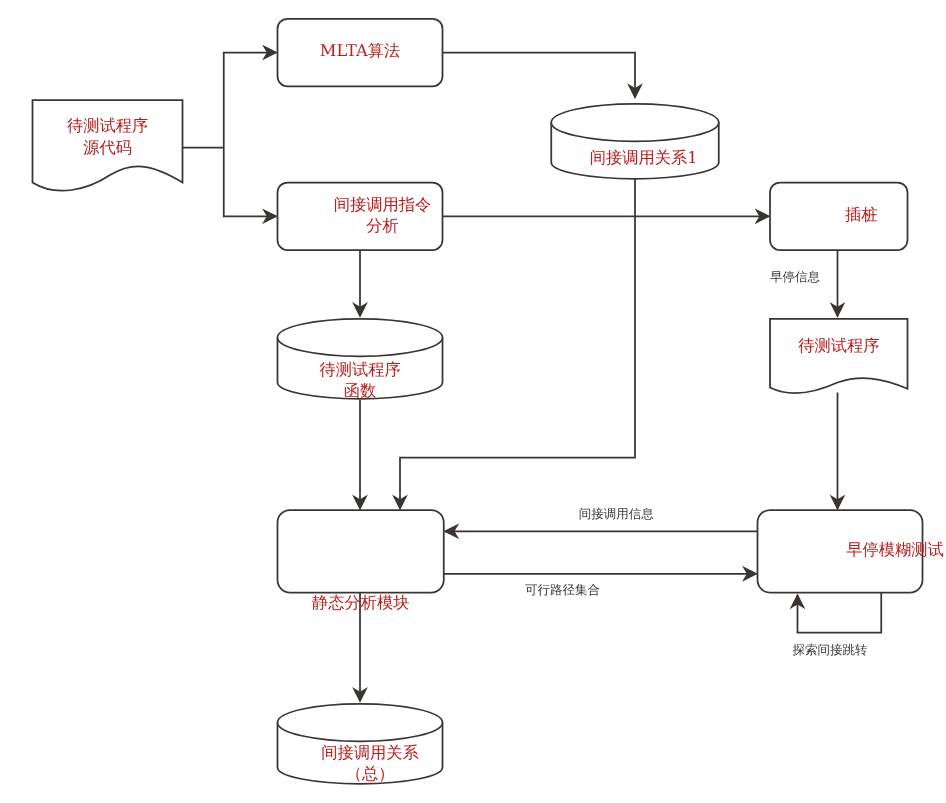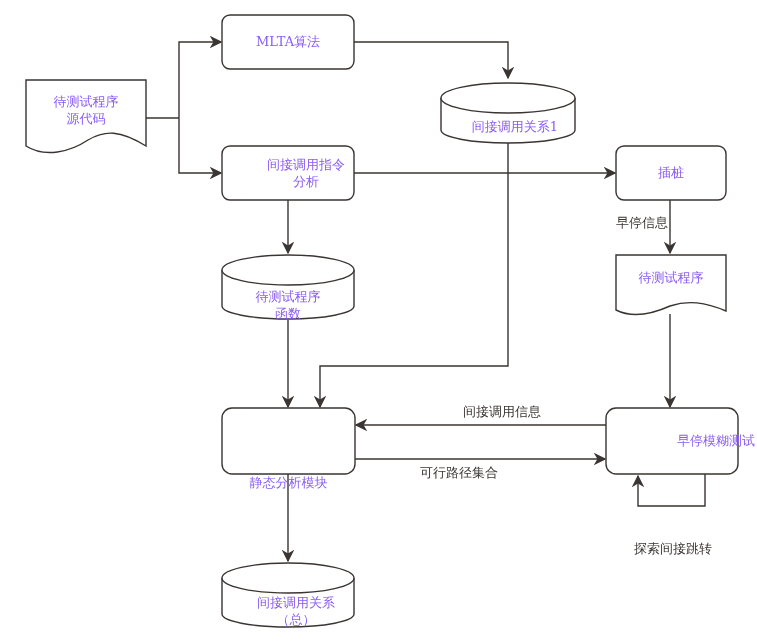--- a/index.html
+++ b/index.html
@@ -1,22 +1,22 @@
 <!DOCTYPE html>
 <html><head>
 <meta charset="utf-8">
 <style>
   html, body { margin: 0; padding: 0; background: #ffffff; }
   body { width: 757px; height: 642px; position: relative; overflow: hidden;
          font-family: "DejaVu Serif", "Liberation Serif", serif; color: #3a3432; }
   svg { position: absolute; left: 0; top: 0; }
   .shape { fill: #ffffff; stroke: #3a3432; stroke-width: 1.4; }
   .edge { fill: none; stroke: #3a3432; stroke-width: 1.4; }
-  .lbl { position: absolute; font-size: 13px; line-height: 17px; text-align: center; white-space: pre-line; color: #8b5cf6; }
-  .elbl { position: absolute; font-size: 13px; line-height: 14px; white-space: nowrap; color: #3a3432; }
+  .lbl { position: absolute; font-size: 13px; line-height: 17px; text-align: center; white-space: pre-line; color: #b91c1c; }
+  .elbl { position: absolute; font-size: 10px; line-height: 14px; white-space: nowrap; color: #3a3432; }
 </style>
 </head>
 <body>
 
 <svg width="757" height="642" viewBox="0 0 757 642">
   <defs>
     <marker id="arr" viewBox="0 0 10 10" refX="9" refY="5" markerWidth="9" markerHeight="9" orient="auto-start-reverse">
       <path d="M0,0 L10,5 L0,10 L3,5 z" fill="#3a3432"></path>
     </marker>
   </defs>
@@ -76,25 +76,25 @@
     <ellipse class="shape" cx="288" cy="578" rx="66" ry="15"></ellipse>
   </g>
 </svg>
 
 <div class="lbl" style="left:26px;top:93px;width:120px;">待测试程序
 源代码</div>
 <div class="lbl" style="left:222px;top:33px;width:132px;">MLTA算法</div>
 <div class="lbl" style="left:240px;top:156px;width:132px;">间接调用指令
 分析</div>
 <div class="lbl" style="left:441px;top:118px;width:148px;">间接调用关系1</div>
-<div class="lbl" style="left:616px;top:164px;width:110px;">插桩</div>
+<div class="lbl" style="left:634px;top:164px;width:110px;">插桩</div>
 <div class="lbl" style="left:616px;top:269px;width:110px;">待测试程序</div>
 <div class="lbl" style="left:222px;top:288px;width:132px;">待测试程序
 函数</div>
 <div class="lbl" style="left:222px;top:432px;width:133px;margin-top:42px;">静态分析模块</div>
 <div class="lbl" style="left:606px;top:432px;width:132px;padding-left:44px;">早停模糊测试</div>
 <div class="lbl" style="left:222px;top:594px;width:148px;">间接调用关系
 （总）</div>
 
 <div class="elbl" style="left:616px;top:216px;">早停信息</div>
 <div class="elbl" style="left:431px;top:405px;padding-left:32px;">间接调用信息</div>
 <div class="elbl" style="left:420px;top:466px;">可行路径集合</div>
-<div class="elbl" style="left:634px;top:514px;margin-top:28px;">探索间接跳转</div>
+<div class="elbl" style="left:634px;top:514px;">探索间接跳转</div>
 
 </body></html>

